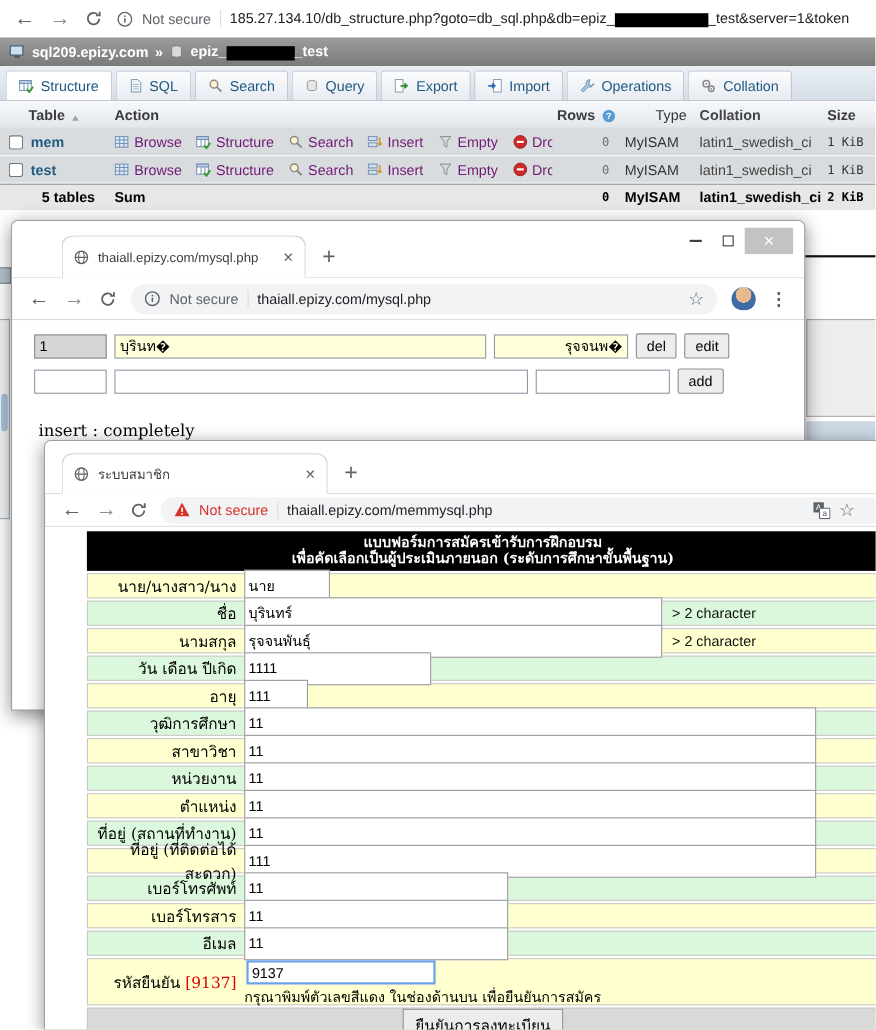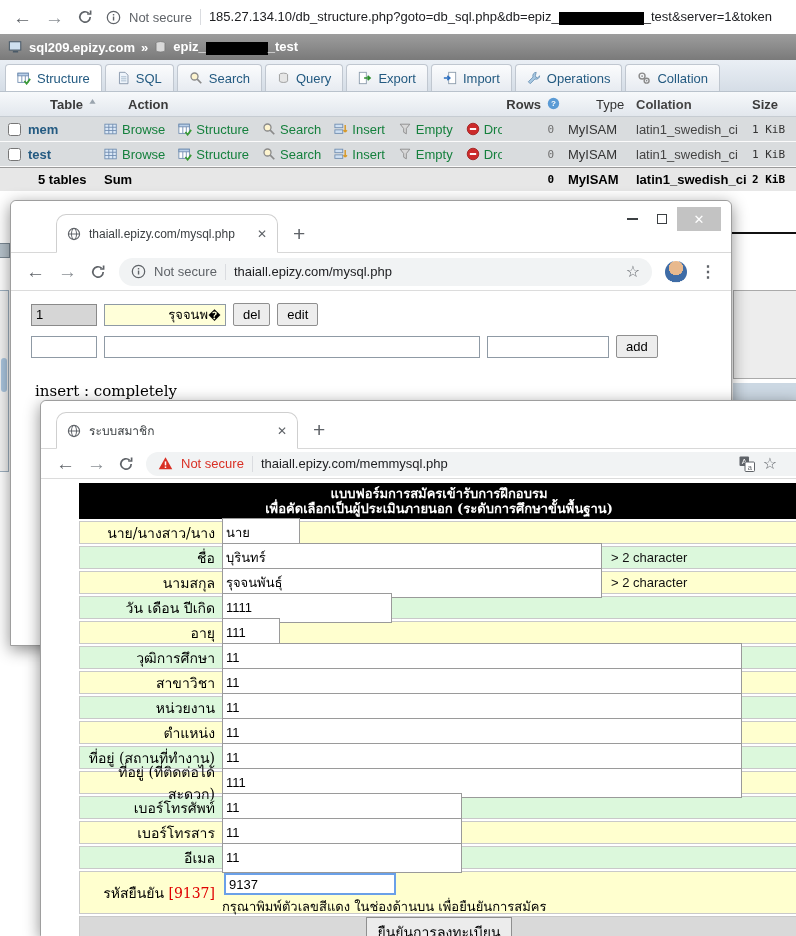--- a/index.html
+++ b/index.html
@@ -42,23 +42,23 @@
     color:#3b3b3b; font-weight:bold; }
   .pma-row { background:#d9dcde; border-bottom:1px solid #fbfbfb; }
   #pma-sum { background:#e7e7e7; border-top:1px solid #9a9a9a; font-weight:bold; height:24px; }
   .cell-rows { text-align:right; padding-right:6px; color:#6e6e6e;
     font-family:"DejaVu Sans Mono", monospace; font-size:11px; }
   .cell-type { padding-left:8px; color:#333; }
   .cell-coll { padding-left:10px; color:#444; }
   .cell-size { padding-left:14px; font-family:"DejaVu Sans Mono", monospace; font-size:11px; color:#333; }
   #pma-sum .cell-rows, #pma-sum .cell-type, #pma-sum .cell-coll, #pma-sum .cell-size { color:#000; font-weight:bold; }
   .tbl-name { color:#235a81; font-weight:bold; padding-left:2px; }
-  .head-flex { display:flex; align-items:flex-start; gap:5px;margin-left:24px; }
+  .head-flex { display:flex; align-items:flex-end; gap:5px; }
   .actions-cell { display:flex; align-items:center; gap:13px; padding-left:2px; overflow:hidden; }
-  .action-link { display:inline-flex; align-items:flex-start; gap:4px; color:#15803d; cursor:pointer; white-space:nowrap; }
+  .action-link { display:inline-flex; align-items:flex-start; gap:4px; color:#701a75; cursor:pointer; white-space:nowrap; }
   .row-check { width:13px; height:13px; margin-left:8px; }
 
   
   .frag { position:absolute; }
   #frag-right-line { left:732px; top:232px; width:64px; height:2px; background:#111; }
   #frag-right-box { left:733px; top:290px; width:63px; height:89px; background:#ededed;
     border:1px solid #aaa; border-right:none; }
   #frag-right-strip { left:733px; top:383px; width:63px; height:17px; background:#ccd8e3; }
   #frag-left-panel { left:0; top:290px; width:9px; height:182px; background:#f3f3f3;
     border:1px solid #9eb0c0; border-left:none; }
@@ -501,20 +501,21 @@
       <span>thaiall.epizy.com/mysql.php</span>
       <span class="pill-spacer"></span>
       <span class="star-glyph">☆</span>
     </div>
     <span class="avatar"></span>
     <span class="kebab">⋮</span>
   </div>
   <div class="w1-content">
     <div class="w1-row">
       <input class="inp id1" value="1" style="">
+      <input class="inp name1" value="บุรินท�" style="">
       <input class="inp sur1" value="รุจจนพ�" style="">
       <button class="btn">del</button>
       <button class="btn">edit</button>
     </div>
     <div class="w1-row">
       <input class="inp id2" style="">
       <input class="inp name2" style="">
       <input class="inp sur2" style="">
       <button class="btn">add</button>
     </div>

